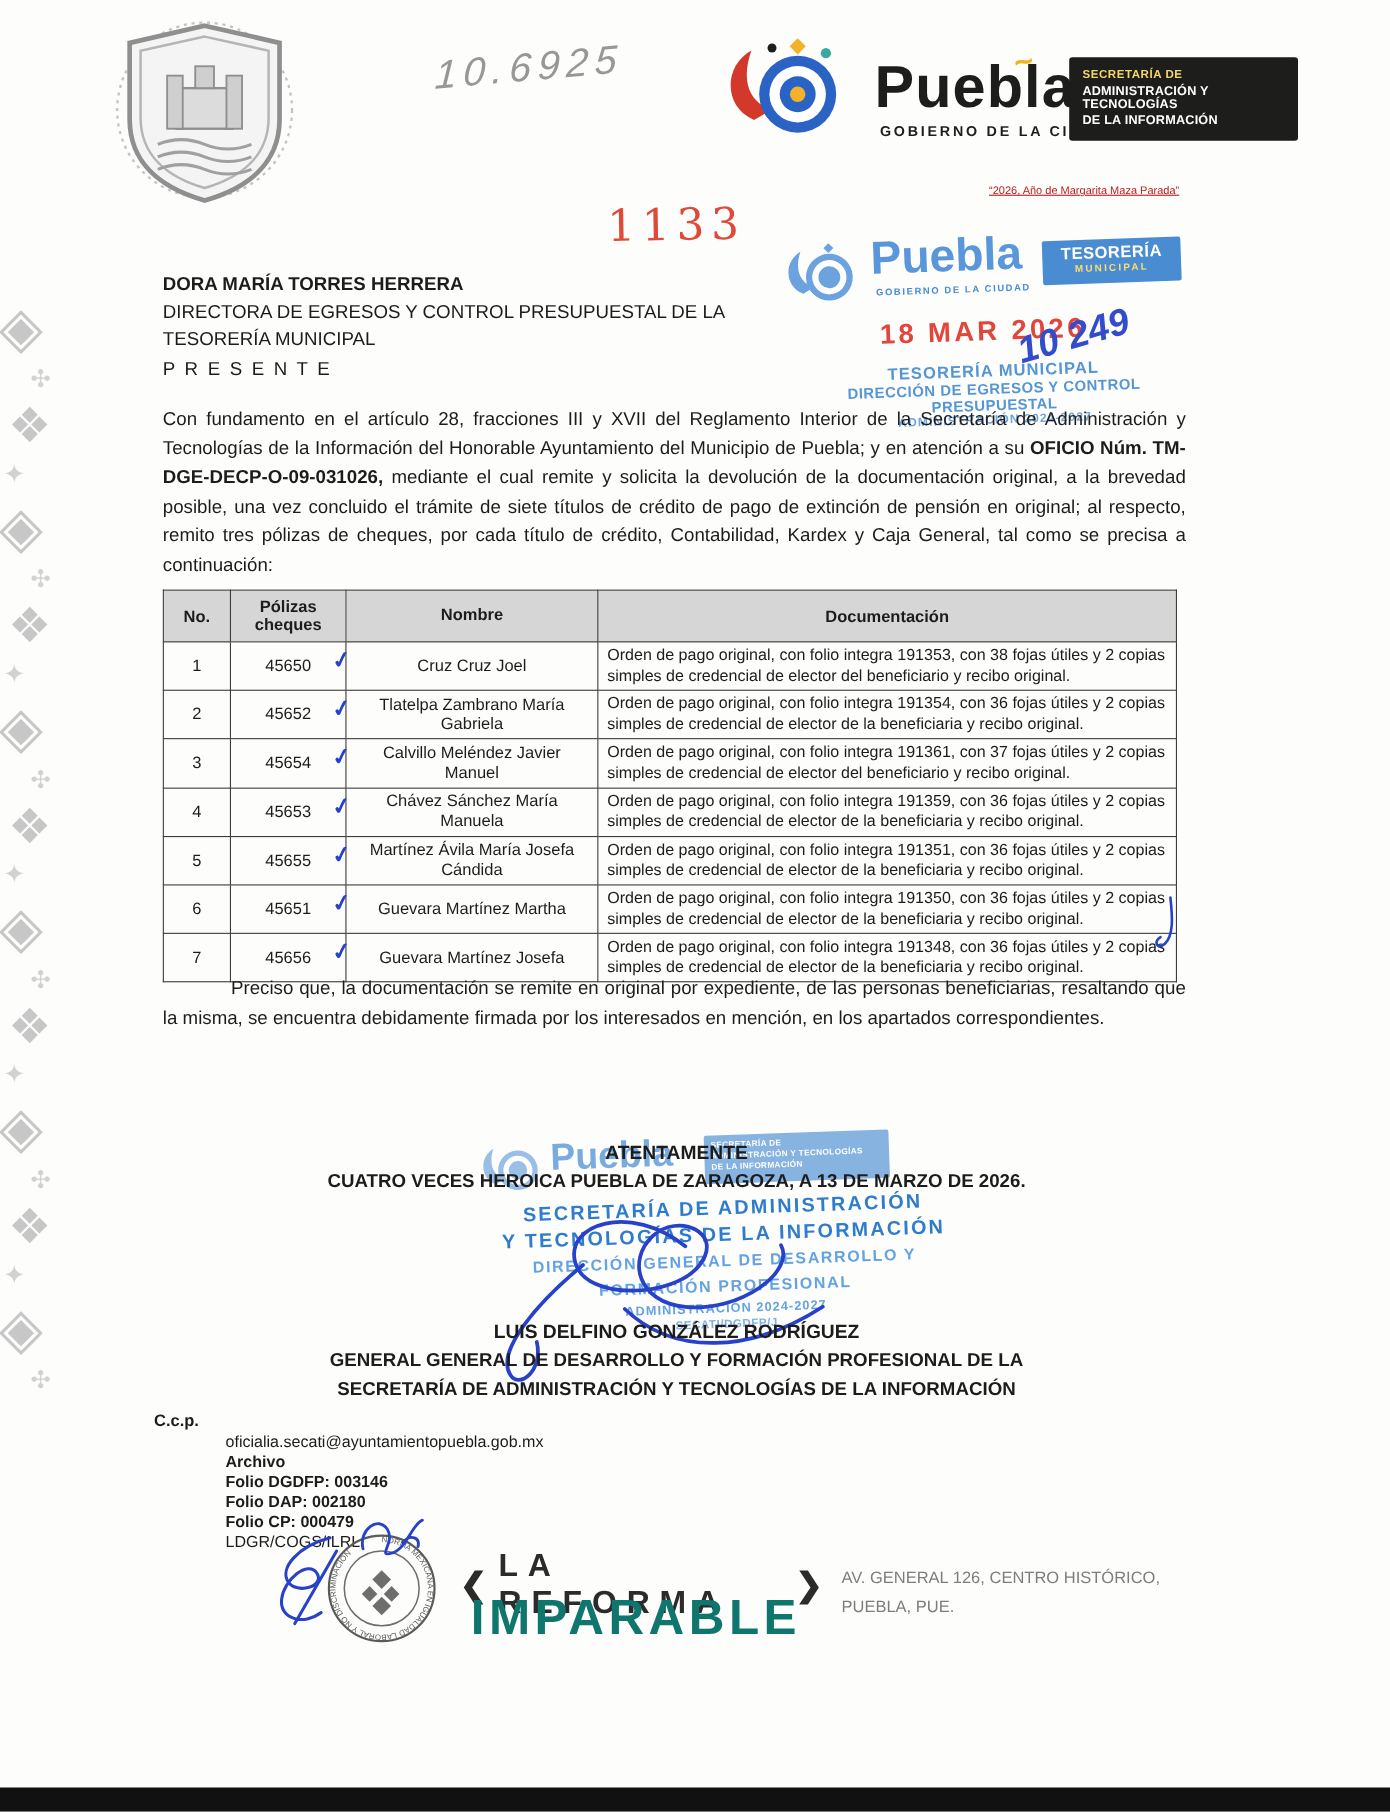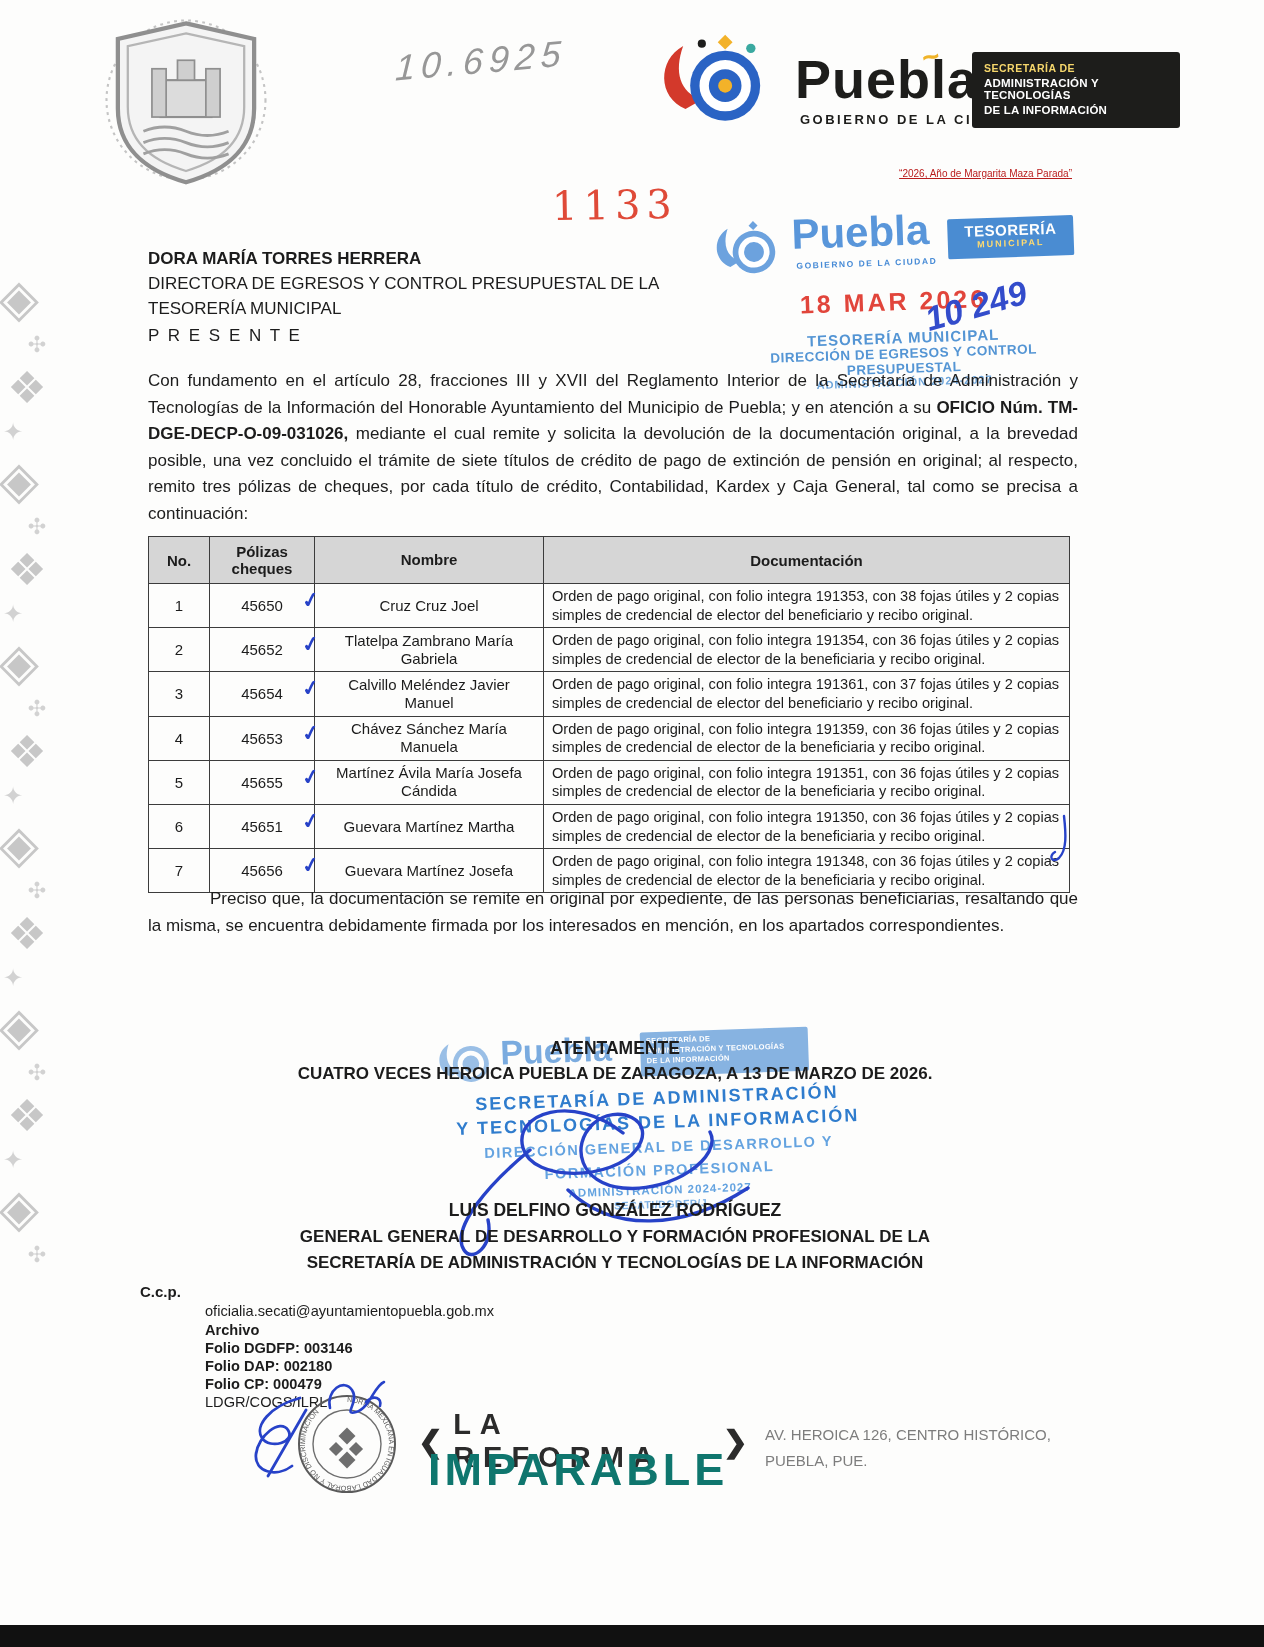--- a/index.html
+++ b/index.html
@@ -368,19 +368,19 @@
   </div>
 
   <div class="abs capital-row">
     <span class="cap-flank">❮</span>
     <span class="cap-text">LA REFORMA</span>
     <span class="cap-flank">❯</span>
   </div>
   <div class="abs imparable">IMPARABLE</div>
 
   <div class="abs address">
-    <div>AV. HEROICA 126, CENTRO HISTÓRICO,</div>
+    <div>AV. GENERAL 126, CENTRO HISTÓRICO,</div>
     <div>PUEBLA, PUE.</div>
   </div>
 
   <div class="abs bottom-bar"></div>
 
 </div>
 
 </body></html>

